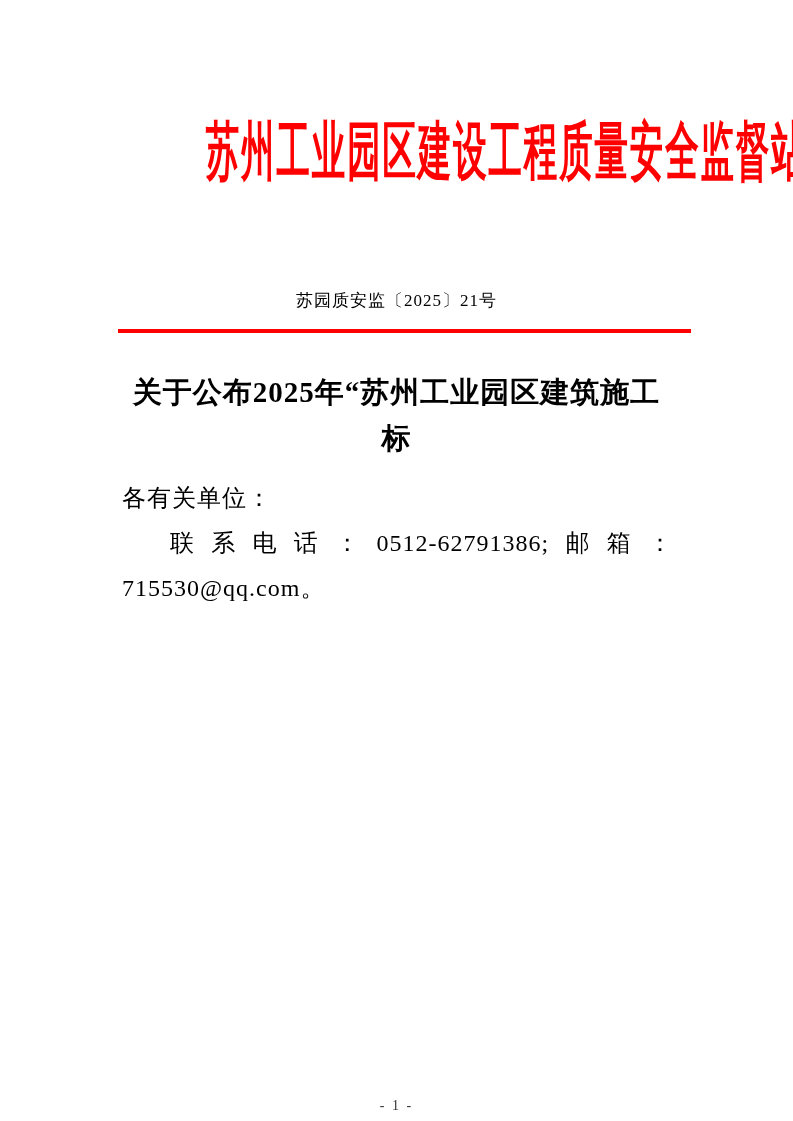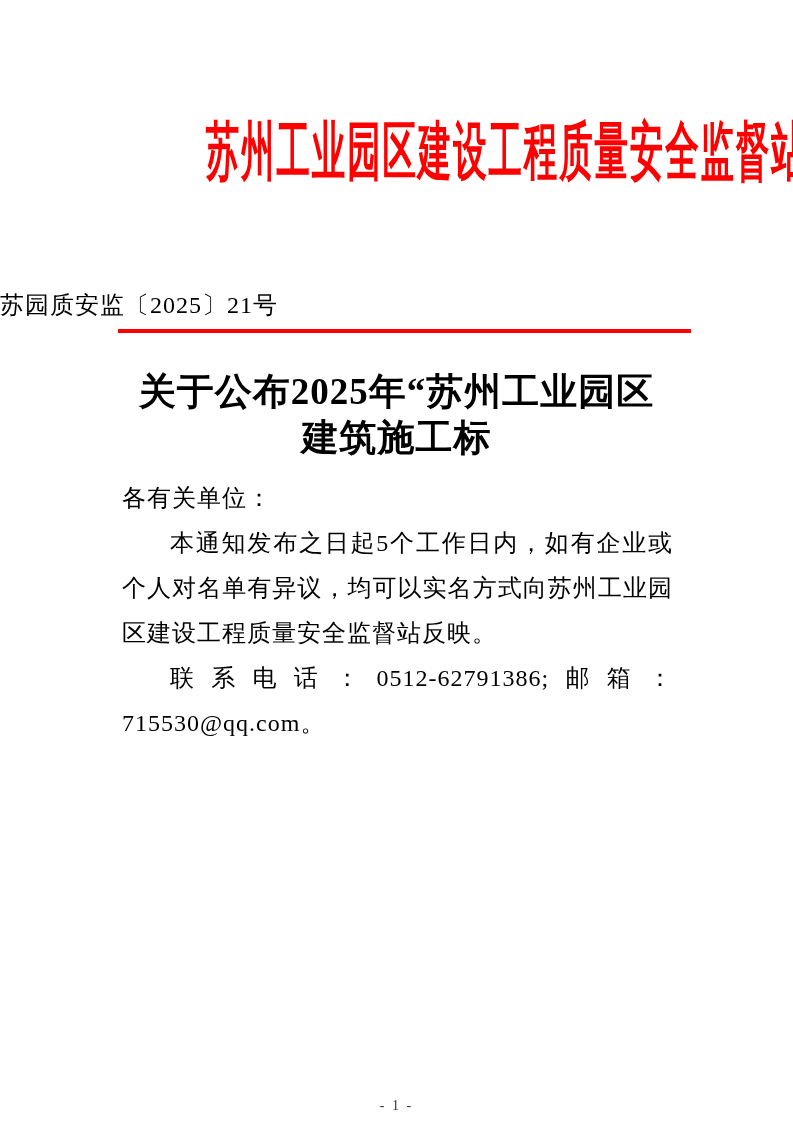--- a/index.html
+++ b/index.html
@@ -34,42 +34,42 @@
     transform: scale(0.62, 1.18);
     transform-origin: center center;
     white-space: nowrap;
   }
   
   .doc-number {
     position: absolute;
     top: 289px;
     left: 0;
     right: 0;
-    text-align: left;
-    font-size: 24px;
+    text-align: center;
+    font-size: 17px;
     letter-spacing: 1px;
   }
   
   .red-rule {
     position: absolute;
     top: 329px;
     left: 118px;
     width: 573px;
     height: 4px;
     background: #ff0000;
   }
   
   .notice-title {
     position: absolute;
     top: 369px;
     left: 121px;
     width: 551px;
     text-align: center;
     font-weight: bold;
-    font-size: 37px;
+    font-size: 29px;
     line-height: 46px;
     letter-spacing: 1px;
   }
   
   .body-text {
     position: absolute;
     top: 476px;
     left: 122px;
     width: 551px;
   }
@@ -106,19 +106,18 @@
   <div class="doc-number">苏园质安监〔2025〕21号</div>
 
   <div class="red-rule"></div>
 
   <div class="notice-title">
     <div>关于公布2025年“苏州工业园区建筑施工标</div>
   </div>
 
   <div class="body-text">
     <p class="no-indent">各有关单位：</p>
-    <p>本通知发布之日起5个工作日内，如有企业或个人对名单有异议，均可以实名方式向苏州工业园区建设工程质量安全监督站反映。</p>
     <p>联系电话：0512-62791386;邮箱：715530@qq.com。</p>
   </div>
 
   <div class="page-number">- 1 -</div>
 
 </div>
 
 </body></html>

